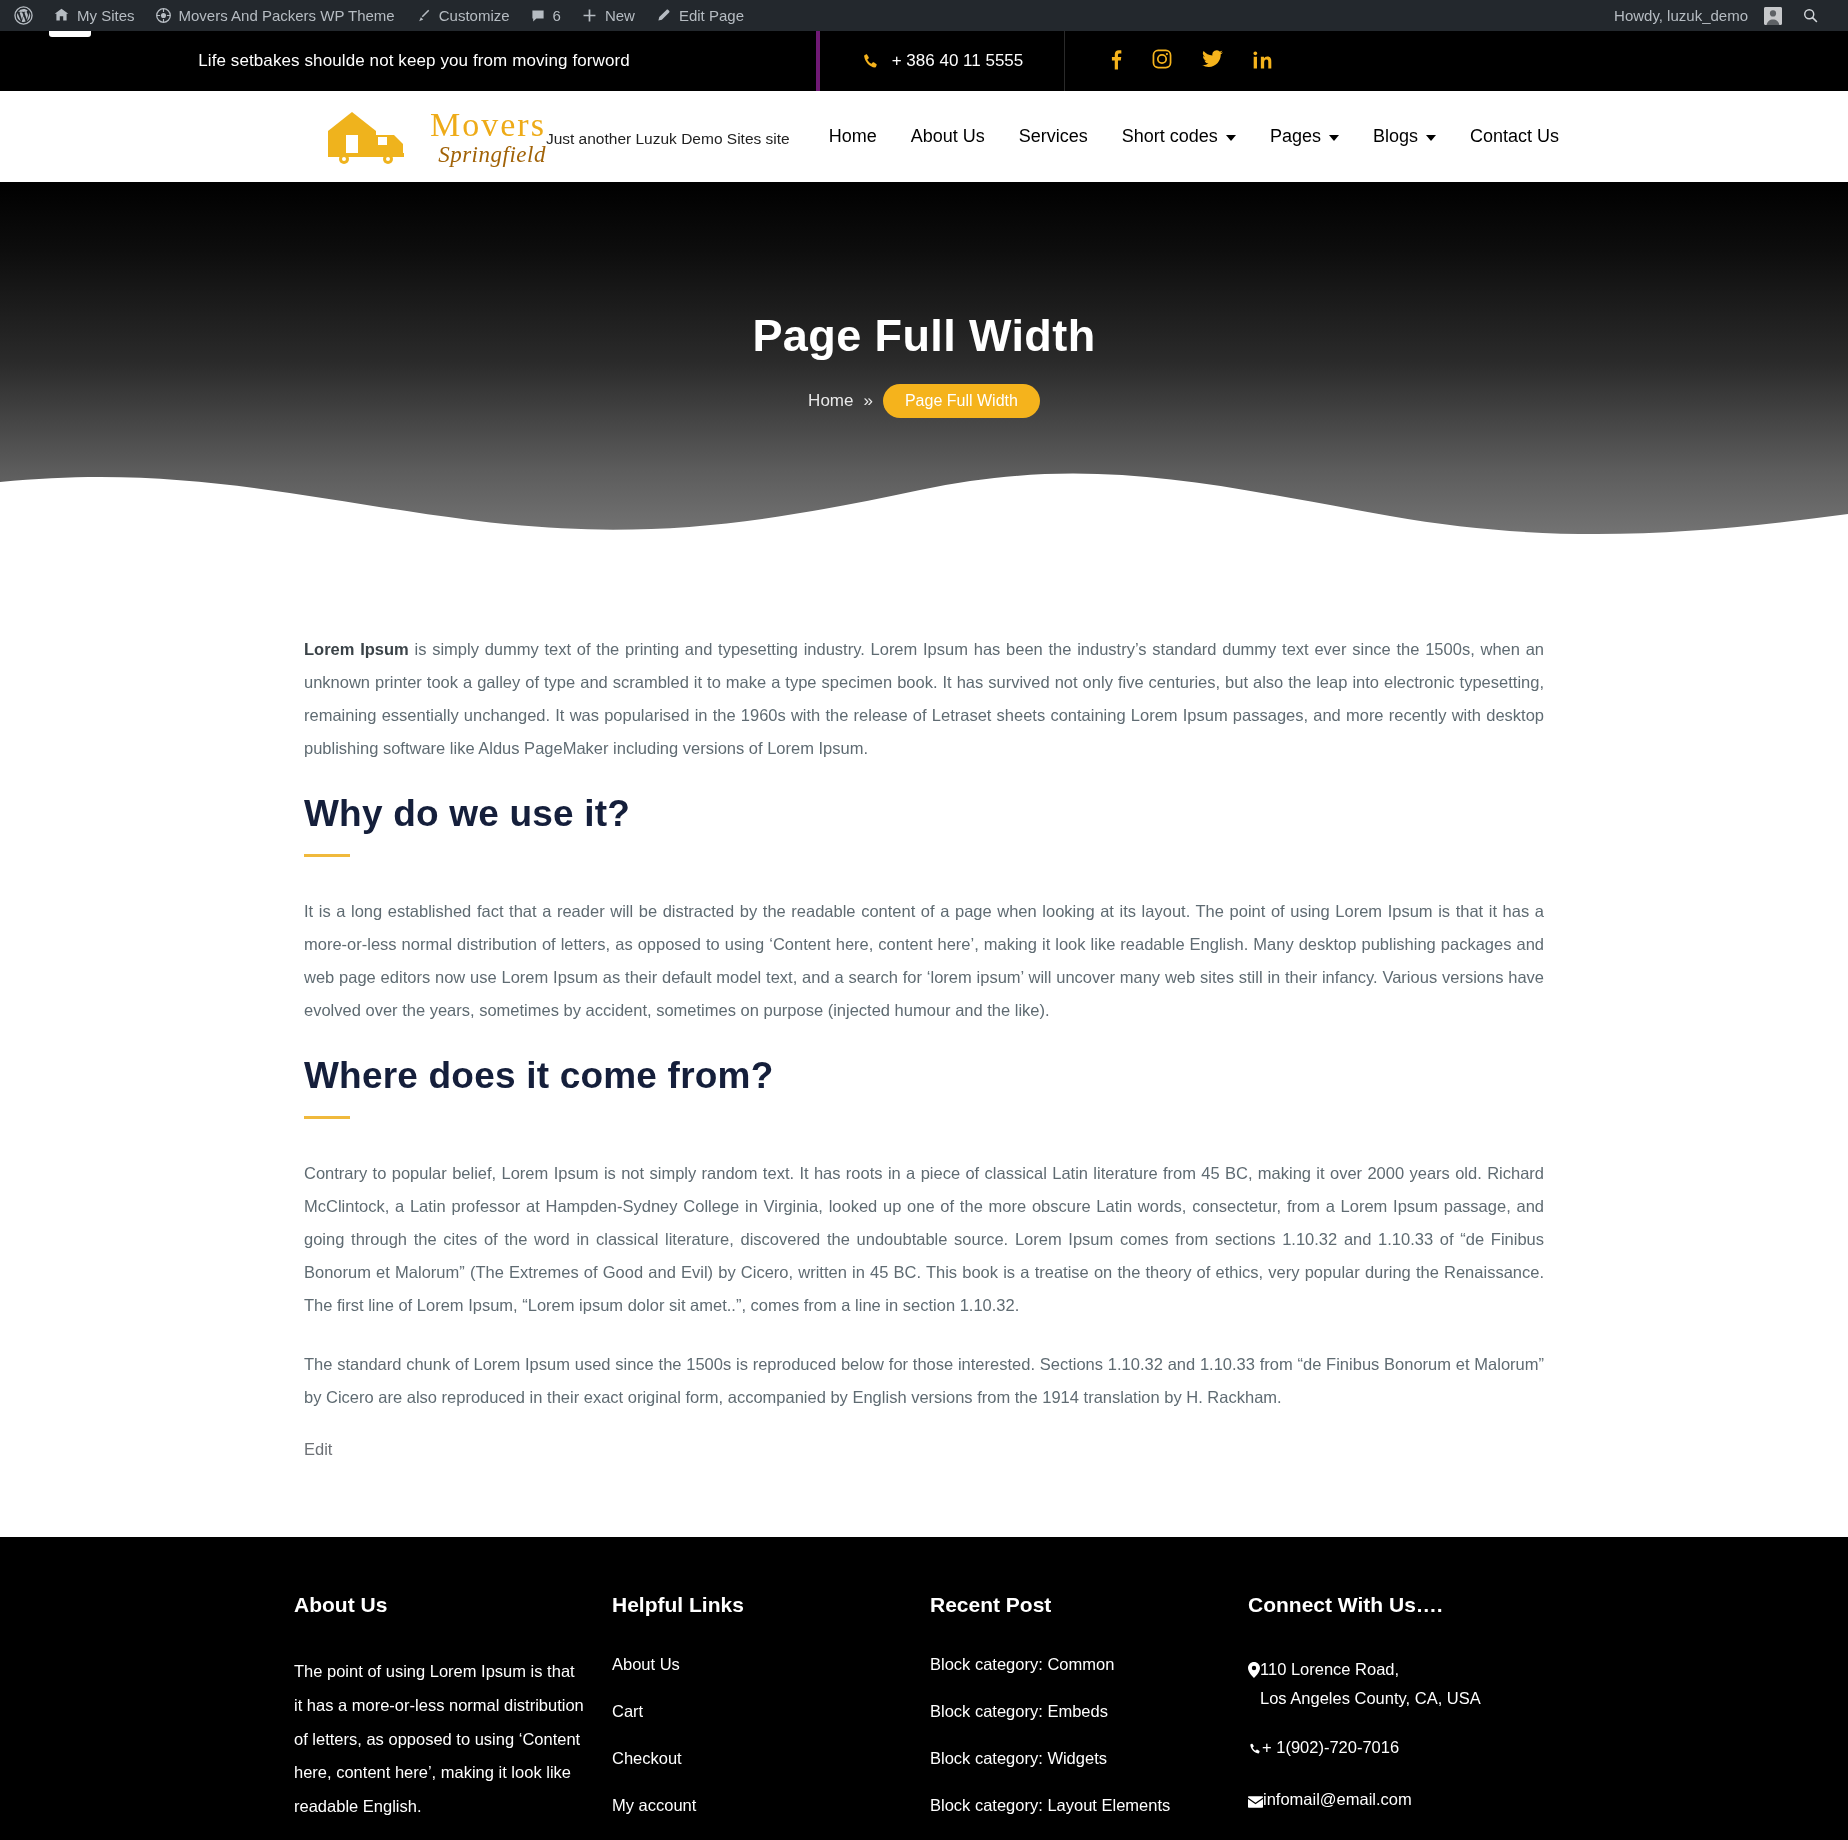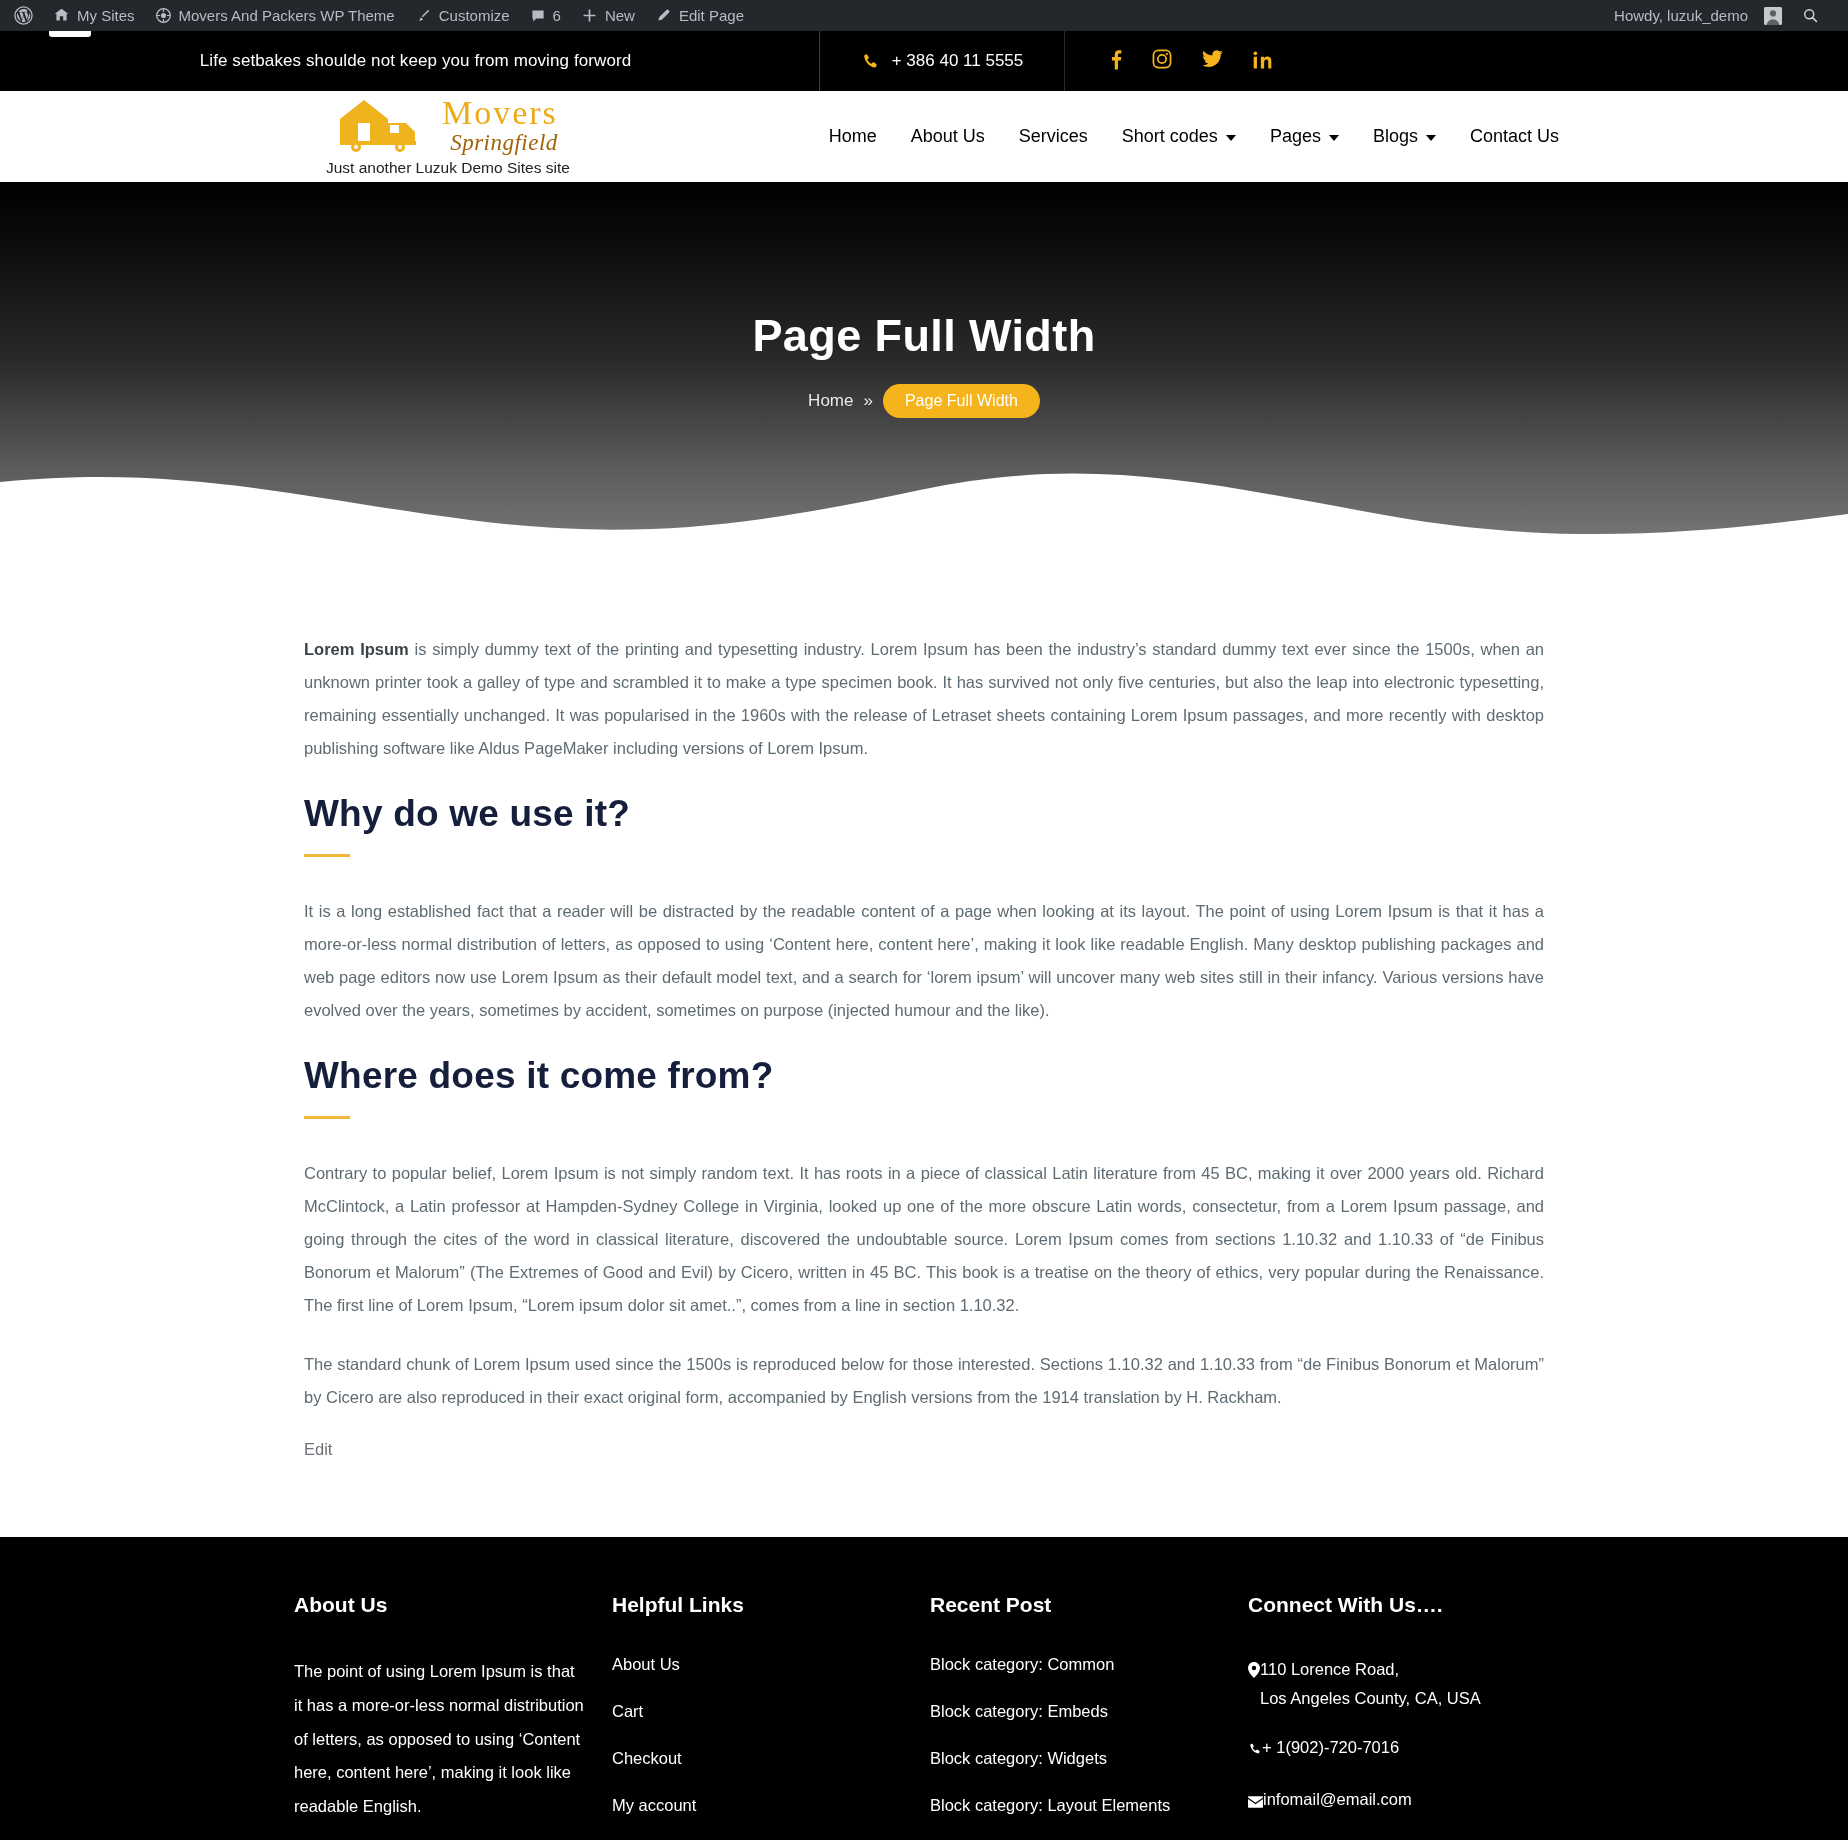--- a/index.html
+++ b/index.html
@@ -52,21 +52,21 @@
     background: #000000;
     display: flex;
     align-items: stretch;
     color: #ffffff;
   }
   .topbar-tag {
     flex: 0 0 820px;
     display: flex; align-items: center; justify-content: center;
     font-size: 17px;
     letter-spacing: .1px;
-    border-right: 1px solid #701a75;
+    border-right: 4px solid #701a75;
     padding-left: 12px;
   }
   .topbar-cell {
     display: flex; align-items: center; justify-content: center; gap: 14px;
     font-size: 17px;
     border-right: 1px solid #2a2a2a;
     padding: 0 26px;
   }
   .topbar-cell.phone { flex: 0 0 245px; gap: 12px; }
   .topbar-cell.mail  { flex: 0 0 250px; }
@@ -81,21 +81,21 @@
   
   .header {
     height: 91px;
     background:#fff;
     display:flex;
     align-items:center;
     padding: 0 0 0 0;
     position: relative;
   }
   .brand {
-    display:flex; flex-direction:column; align-items:center;
+    display:flex; flex-direction:row; align-items:center;
     margin-left: 326px;
     position: relative;
   }
   .brand-row { display:flex; align-items:center; gap: 6px; }
   .brand-mark { width: 98px; height: 56px; }
   .brand-words { display:flex; flex-direction:column; line-height:1; }
   .brand-main {
     font-family: "Liberation Serif", serif;
     font-size: 34px; letter-spacing: 2px; color:#eeab18; font-weight:400;
   }

